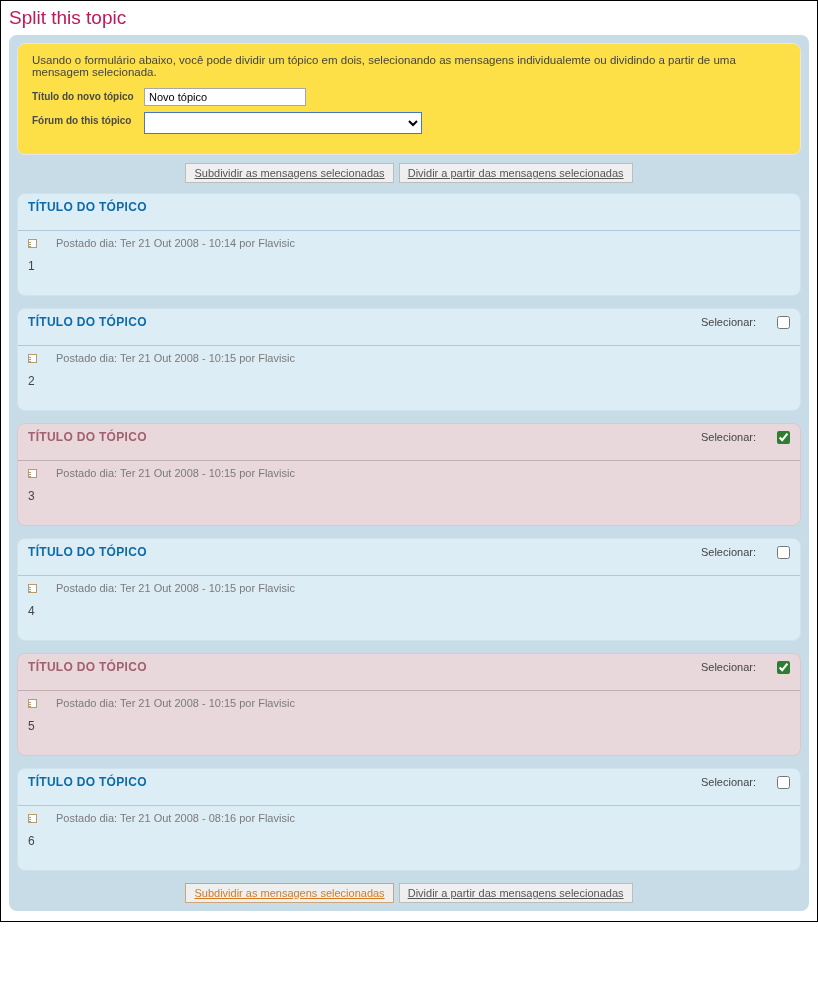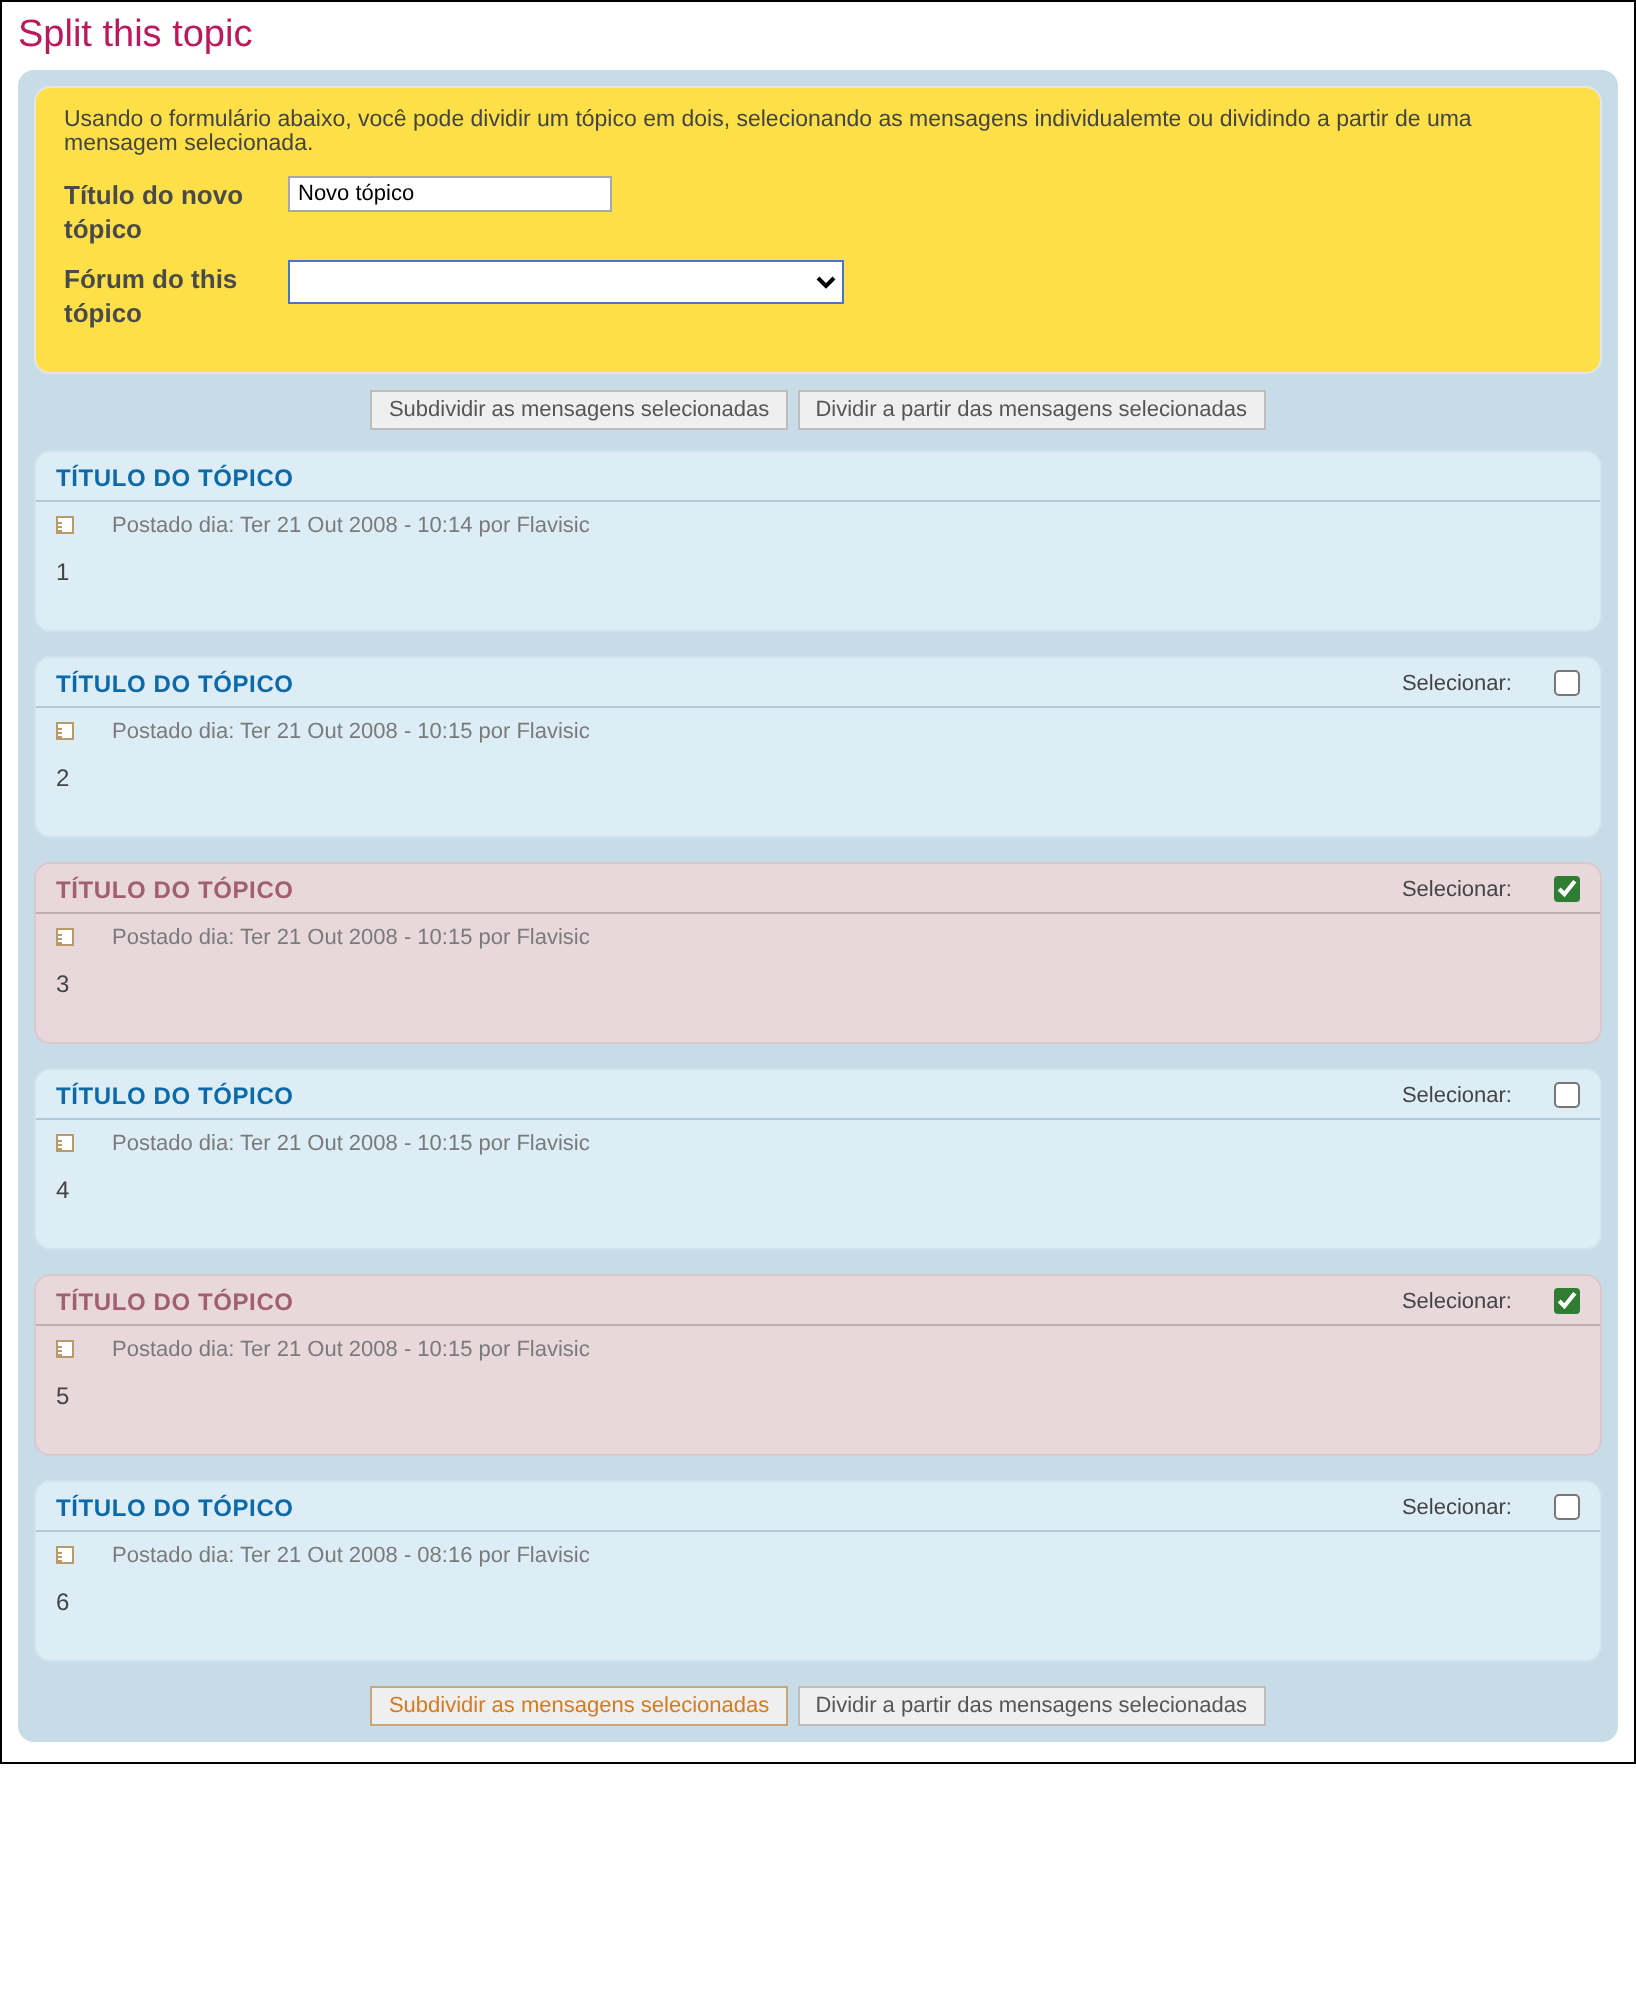--- a/index.html
+++ b/index.html
@@ -41,21 +41,21 @@
     color: #444;
   }
   .form-row {
     display: flex;
     align-items: flex-start;
     margin-bottom: 6px;
   }
   .form-label {
     width: 112px;
     font-weight: bold;
-    font-size: 13px;
+    font-size: 10px;
     color: #4a4a4a;
     line-height: 1.3;
     padding-top: 2px;
   }
   .text-input {
     width: 162px;
     height: 18px;
     border: 1px solid #a7a6aa;
     font-size: 11px;
     padding: 1px 4px;
@@ -76,41 +76,42 @@
   .btn {
     display: inline-block;
     background: #efefef;
     border: 1px solid #bdbdbd;
     font-size: 11px;
     color: #555;
     padding: 3px 8px;
     margin: 0 1px;
     font-family: inherit;
     cursor: pointer;
+    text-decoration: underline;
   }
   .btn.active {
     color: #d47a1f;
     border-color: #caa77b;
   }
   .post {
     border-radius: 8px;
     background: #dcedf6;
     border: 1px solid #cfe3ee;
     margin-bottom: 12px;
     overflow: hidden;
   }
   .post.selected {
     background: #e8d8dc;
     border-color: #dac8cc;
   }
   .post-head {
     display: flex;
     justify-content: space-between;
     align-items: center;
-    padding: 6px 10px 4px 10px;
+    padding: 6px 10px 16px 10px;
     border-bottom: 1px solid #b1c8d6;
   }
   .post.selected .post-head { border-bottom-color: #c2adb3; }
   .post-title {
     color: #0d6aa8;
     font-weight: bold;
     font-size: 12px;
     letter-spacing: 0.3px;
   }
   .post.selected .post-title { color: #a15f6f; }

